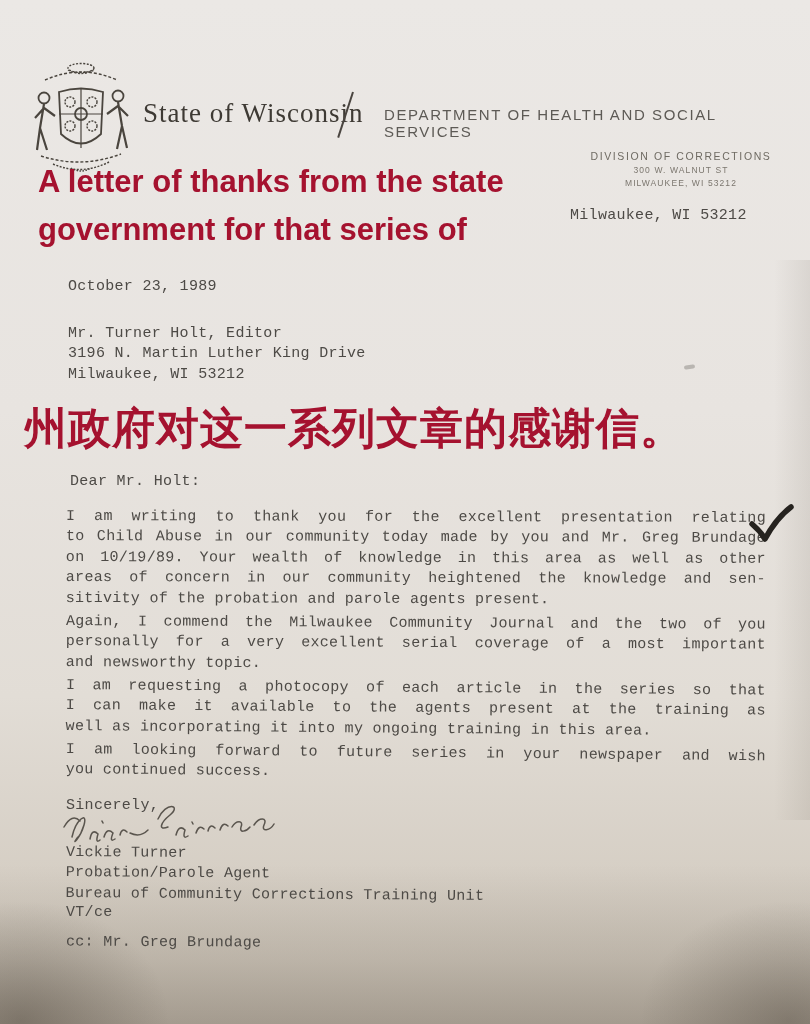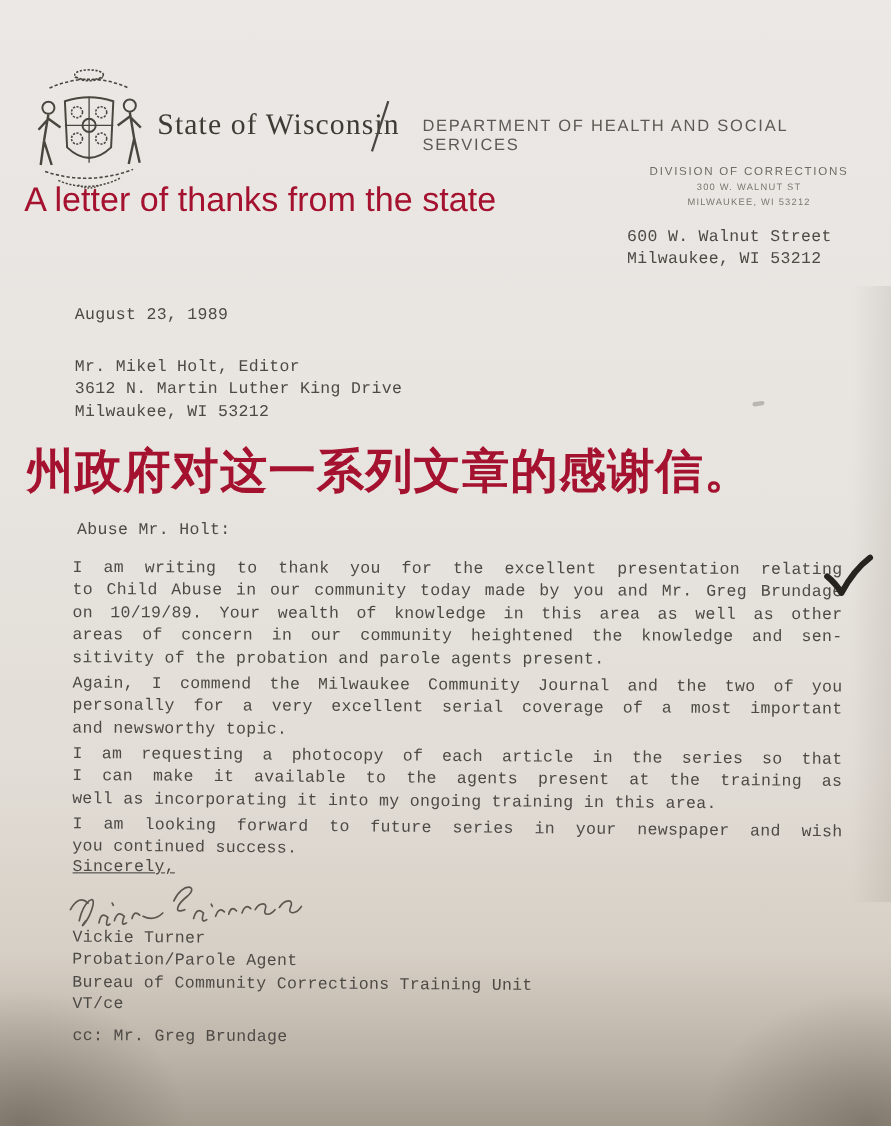--- a/index.html
+++ b/index.html
@@ -36,27 +36,27 @@
   .addr{position:absolute;left:570px;top:206px;}
   .date{position:absolute;left:68px;top:277px;}
   .recipient{position:absolute;left:68px;top:324px;}
   .salutation{position:absolute;left:70px;top:472px;}
   .para{position:absolute;left:66px;width:700px;}
   .para .jl{text-align:justify;text-align-last:justify;}
   .p1{top:507px;transform:rotate(.15deg);transform-origin:left top;}
   .p2{top:612px;transform:rotate(.3deg);transform-origin:left top;}
   .p3{top:676px;transform:rotate(.45deg);transform-origin:left top;}
   .p4{top:740px;transform:rotate(.6deg);transform-origin:left top;}
-  .closing{position:absolute;left:66px;top:779px;text-decoration:underline;}
+  .closing{position:absolute;left:66px;top:796px;}
   .sigblock{position:absolute;left:66px;top:843px;transform:rotate(.4deg);transform-origin:left top;}
   .initials{position:absolute;left:66px;top:903px;}
   .ccline{position:absolute;left:66px;top:933px;transform:rotate(.3deg);}
 
   
-  .ann-en{position:absolute;left:22px;top:158px;width:540px;font-weight:normal;
+  .ann-en{position:absolute;left:38px;top:158px;width:540px;font-weight:bold;
     font-size:31px;line-height:48px;color:#a5122f;}
   .ann-cn{position:absolute;left:24px;top:400px;font-weight:bold;font-size:43px;
     letter-spacing:1px;color:#a5122f;font-family:Liberation Sans, sans-serif;}
 
   .signature{position:absolute;left:58px;top:797px;}
   .checkmark{position:absolute;left:748px;top:503px;}
   .photo-mark{position:absolute;left:684px;top:365px;width:11px;height:4px;
     background:rgba(98,95,90,.35);border-radius:2px;transform:rotate(-8deg);}
 </style>
 </head>
@@ -94,38 +94,38 @@
   <div class="hdr-slash"></div>
   <div class="dept">DEPARTMENT OF HEALTH AND SOCIAL SERVICES</div>
 
   <div class="stamp">
     <div class="s1">DIVISION OF CORRECTIONS</div>
     <div class="s2">300 W. WALNUT ST</div>
     <div class="s3">MILWAUKEE, WI 53212</div>
   </div>
 
   <div class="addr mono">
-    <div>600 W. Walnut Street</div>
     <div>Milwaukee, WI 53212</div>
   </div>
 
   <div class="ann-en">
     <div>A letter of thanks from the state</div>
+    <div>government for that series of</div>
   </div>
   <div class="ann-cn">州政府对这一系列文章的感谢信。</div>
 
-  <div class="date mono">August 23, 1989</div>
+  <div class="date mono">October 23, 1989</div>
 
   <div class="recipient mono">
-    <div>Mr. Mikel Holt, Editor</div>
-    <div>3612 N. Martin Luther King Drive</div>
+    <div>Mr. Turner Holt, Editor</div>
+    <div>3196 N. Martin Luther King Drive</div>
     <div>Milwaukee, WI 53212</div>
   </div>
 
-  <div class="salutation mono">Abuse Mr. Holt:</div>
+  <div class="salutation mono">Dear Mr. Holt:</div>
 
   <div class="para p1 mono">
     <div class="jl">I am writing to thank you for the excellent presentation relating</div>
     <div class="jl">to Child Abuse in our community today made by you and Mr. Greg Brundage</div>
     <div class="jl">on 10/19/89.  Your wealth of knowledge in this area as well as other</div>
     <div class="jl">areas of concern in our community heightened the knowledge and sen-</div>
     <div>sitivity of the probation and parole agents present.</div>
   </div>
 
   <div class="checkmark">

